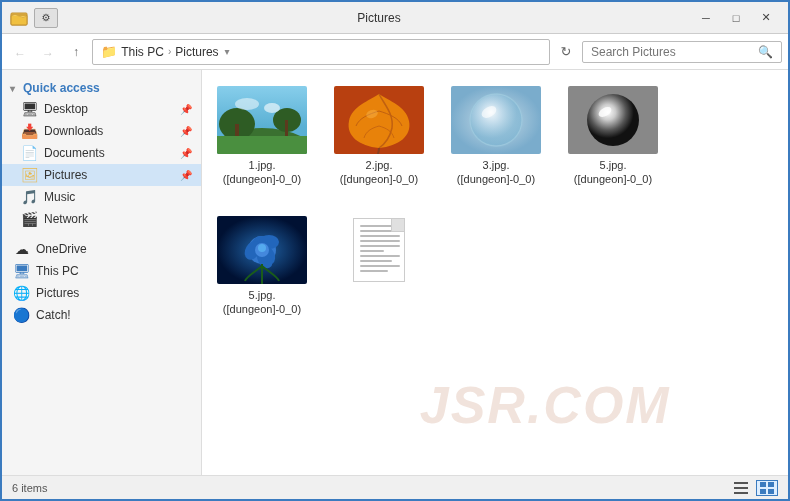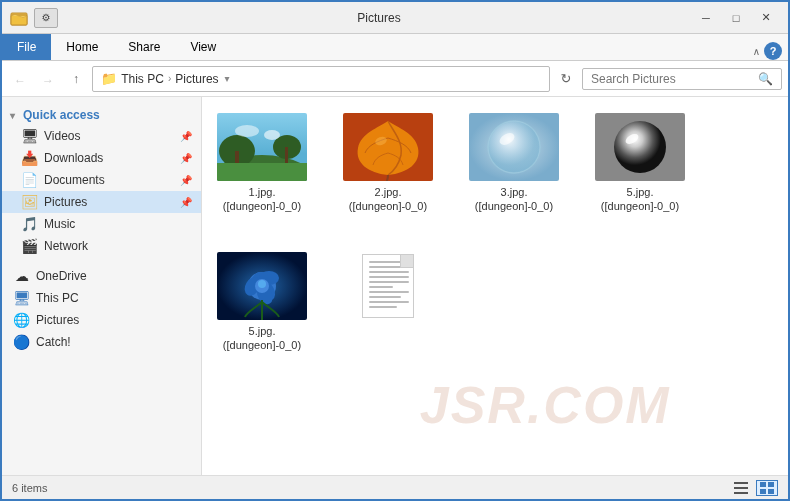--- a/index.html
+++ b/index.html
@@ -205,21 +205,21 @@
       font-style: italic;
       pointer-events: none;
       white-space: nowrap;
       letter-spacing: 2px;
     }
 
     
     .file-grid {
       display: flex;
       flex-wrap: wrap;
-      gap: 26px;
+      gap: 17px;
       align-content: flex-start;
     }
     .file-item {
       width: 100px;
       display: flex; flex-direction: column; align-items: center;
       padding: 6px 4px;
       cursor: pointer; border-radius: 2px;
       text-align: center;
     }
     .file-thumb {
@@ -308,40 +308,20 @@
       <div class="tb-btn">⚙</div>
     </div>
     <div class="title-text">Pictures</div>
     <div class="window-controls">
       <div class="wc-btn">─</div>
       <div class="wc-btn">□</div>
       <div class="wc-btn wc-close">✕</div>
     </div>
   </div>
 
-  <div class="ribbon">
-    <div class="ribbon-tabs">
-      <div class="ribbon-tab ribbon-tab-file">
-        <span>File</span>
-      </div>
-      <div class="ribbon-tab">
-        <span>Home</span>
-      </div>
-      <div class="ribbon-tab">
-        <span>Share</span>
-      </div>
-      <div class="ribbon-tab">
-        <span>View</span>
-      </div>
-      <div class="ribbon-right">
-        <span class="chevron-btn">∧</span>
-        <div class="help-btn">?</div>
-      </div>
-    </div>
-  </div>
 
   <div class="address-bar">
     <div class="nav-btn disabled">←</div>
     <div class="nav-btn disabled">→</div>
     <div class="nav-btn">↑</div>
     <div class="address-path">
       <span style="color:#e8b84b; font-size:13px;">📁</span>
       <span style="color:#333;">This PC</span>
       <span class="path-arrow">›</span>
       <span style="color:#333;">Pictures</span>
@@ -357,21 +337,21 @@
   <div class="main-area">
 
     <div class="sidebar">
 
       <div class="sidebar-item" style="padding-left:8px; font-weight:600; color:#3b7bbf;">
         <span style="font-size:10px; margin-right:2px; color:#888;">▾</span>
         <span>Quick access</span>
       </div>
       <div class="sidebar-item indent-1">
         <span class="sidebar-icon">🖥</span>
-        <span>Videos</span>
+        <span>Desktop</span>
         <span class="sidebar-pin">📌</span>
       </div>
       <div class="sidebar-item indent-1">
         <span class="sidebar-icon">📥</span>
         <span>Downloads</span>
         <span class="sidebar-pin">📌</span>
       </div>
       <div class="sidebar-item indent-1">
         <span class="sidebar-icon">📄</span>
         <span>Documents</span>

